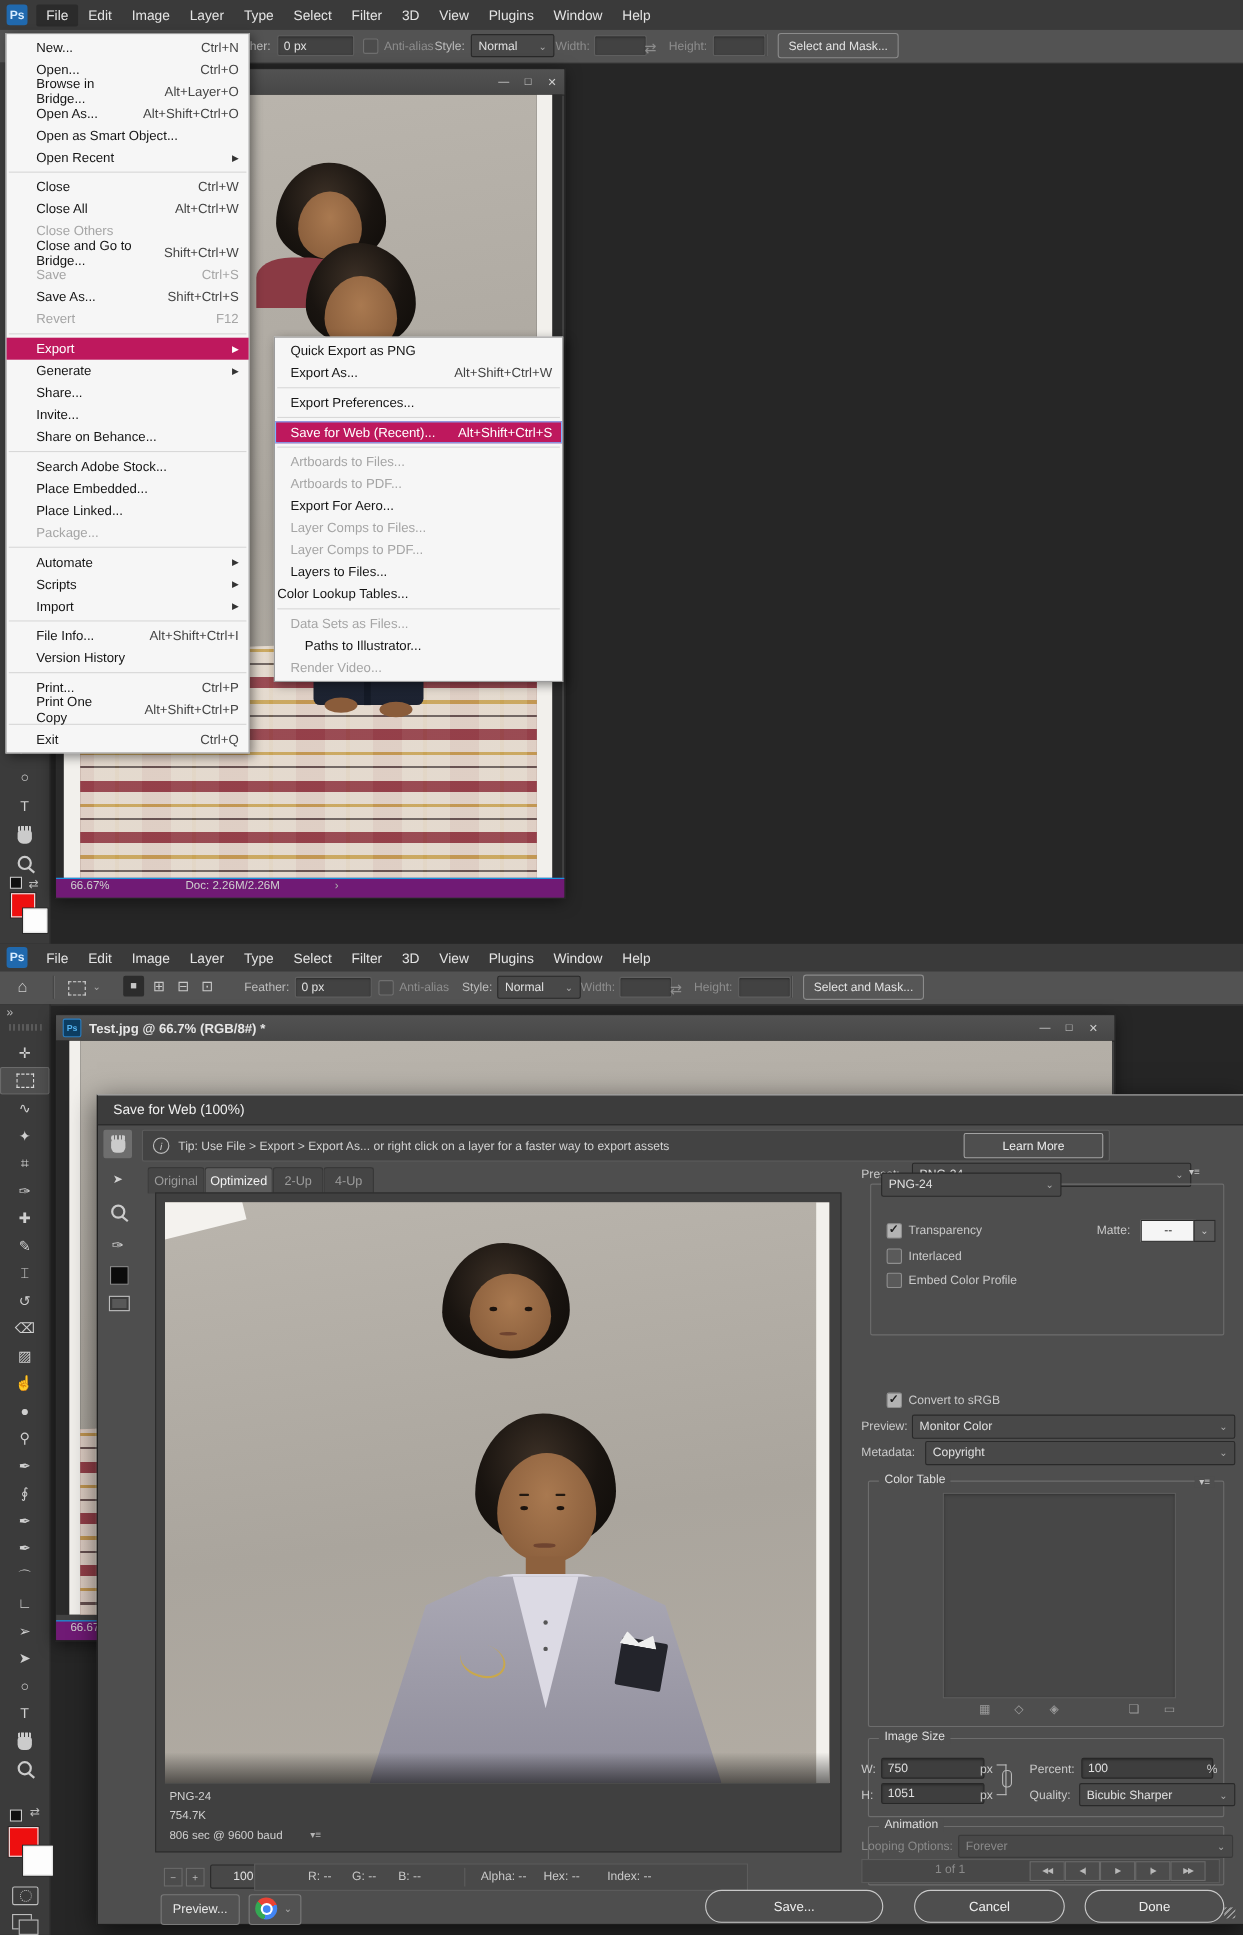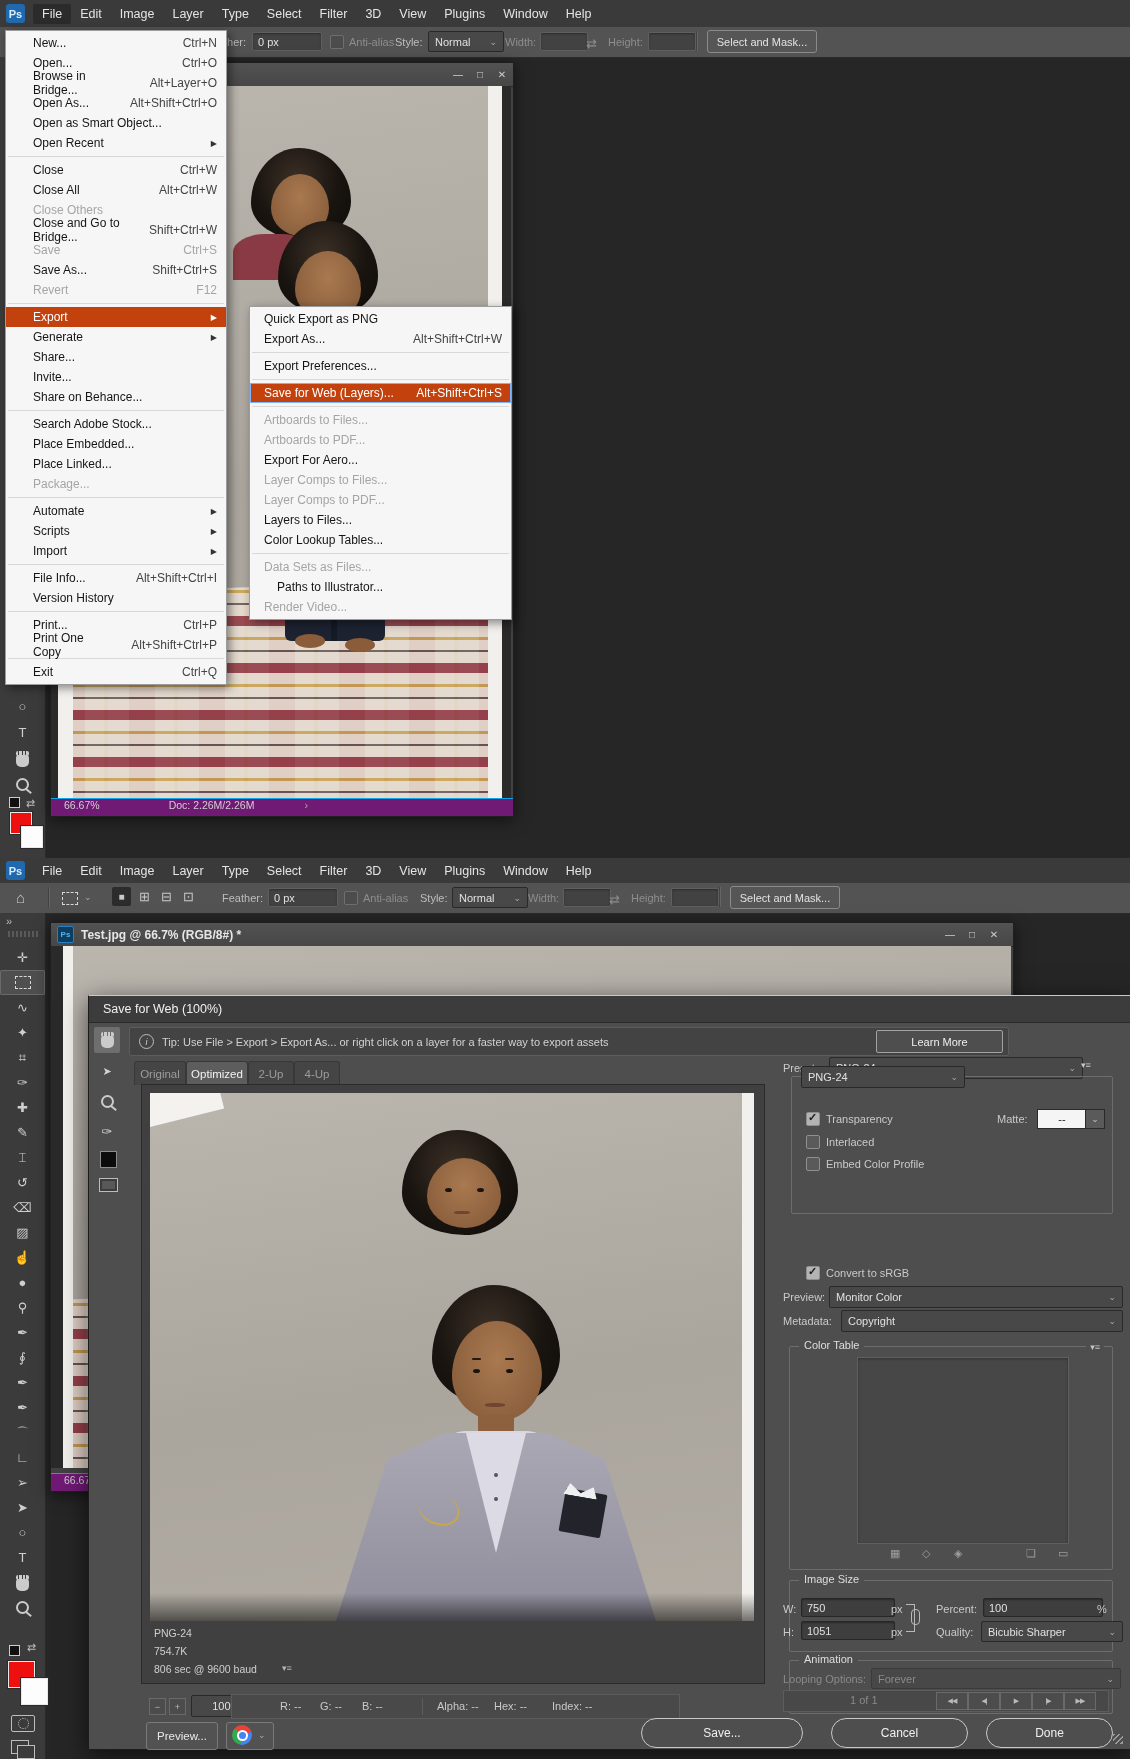--- a/index.html
+++ b/index.html
@@ -50,21 +50,21 @@
   .statusbar{position:absolute;left:0;right:0;bottom:0;height:17px;background:#701a75;border-top:1px solid #0ea5e9;
              display:flex;align-items:flex-start;font-size:10.5px;color:#cfcfcf}
   .psfile{width:15px;height:15px;background:#0d3d61;border:1px solid #2a7fc2;color:#53b2f0;font-size:8px;font-weight:bold;
           display:flex;align-items:center;justify-content:center;border-radius:2px;margin:0 7px 0 6px}
   
   .menu{position:absolute;background:#f6f6f6;border:1px solid #9c9c9c;box-shadow:3px 3px 9px rgba(0,0,0,.45);
         padding:2px 0;color:#151515;font-size:12px;z-index:60}
   .mrow{height:20px;display:flex;align-items:center;justify-content:space-between;padding:0 9px 0 27px}
   .mrow .sc{color:#444;margin-left:18px}
   .mrow.dis,.mrow.dis .sc{color:#a5a5a5}
-  .mrow.hl{background:#c2410c;color:#fff}
+  .mrow.hl{background:#be185d;color:#fff}
   .mrow.hl .sc{color:#fff}
   .mrow .arr{font-size:8px;color:#333;margin-left:14px}
   .mrow.hl .arr{color:#fff}
   .msep{height:1px;background:#d8d8d8;margin:3px 2px}
   
   .wall{position:absolute;background:linear-gradient(172deg,#bab5ad,#aaa59d 55%,#b2aca3);overflow:hidden}
   .plaid{background-color:#bfae9f;background-image:
     repeating-linear-gradient(2deg, rgba(141,44,58,.78) 0 10px, rgba(236,227,216,.78) 10px 21px, rgba(45,38,42,.55) 21px 23px, rgba(236,227,216,.78) 23px 33px, rgba(205,160,58,.65) 33px 36px, rgba(236,227,216,.78) 36px 47px),
     repeating-linear-gradient(92deg, rgba(141,44,58,.30) 0 26px, rgba(255,255,255,.16) 26px 45px, rgba(205,160,58,.22) 45px 49px, rgba(255,255,255,.13) 49px 70px)}
   .hair{position:absolute;background:radial-gradient(ellipse at 45% 35%,#3c3026 0%,#191410 55%,#0e0b08 100%);
@@ -334,21 +334,21 @@
       <span>Export As...</span>
       <span class="sc">Alt+Shift+Ctrl+W</span>
     </div>
   <div class="msep"></div>
   <div class="mrow" style="padding-left:14px">
       <span>Export Preferences...</span>
       <span class="sc"></span>
     </div>
   <div class="msep"></div>
   <div class="mrow hl" style="padding-left:14px;outline:1px solid #7db2ff;outline-offset:-1px">
-      <span>Save for Web (Layers)...</span>
+      <span>Save for Web (Recent)...</span>
       <span class="sc">Alt+Shift+Ctrl+S</span>
     </div>
   <div class="msep"></div>
   <div class="mrow dis" style="padding-left:14px">
       <span>Artboards to Files...</span>
     </div>
   <div class="mrow dis" style="padding-left:14px">
       <span>Artboards to PDF...</span>
     </div>
   <div class="mrow" style="padding-left:14px">
@@ -356,21 +356,21 @@
     </div>
   <div class="mrow dis" style="padding-left:14px">
       <span>Layer Comps to Files...</span>
     </div>
   <div class="mrow dis" style="padding-left:14px">
       <span>Layer Comps to PDF...</span>
     </div>
   <div class="mrow" style="padding-left:14px">
       <span>Layers to Files...</span>
     </div>
-  <div class="mrow" style="padding-left:14px">
+  <div class="mrow" style="padding-left:2px">
       <span>Color Lookup Tables...</span>
     </div>
   <div class="msep"></div>
   <div class="mrow dis" style="padding-left:14px">
       <span>Data Sets as Files...</span>
     </div>
   <div class="mrow" style="">
       <span>Paths to Illustrator...</span>
     </div>
   <div class="mrow dis" style="padding-left:14px">

